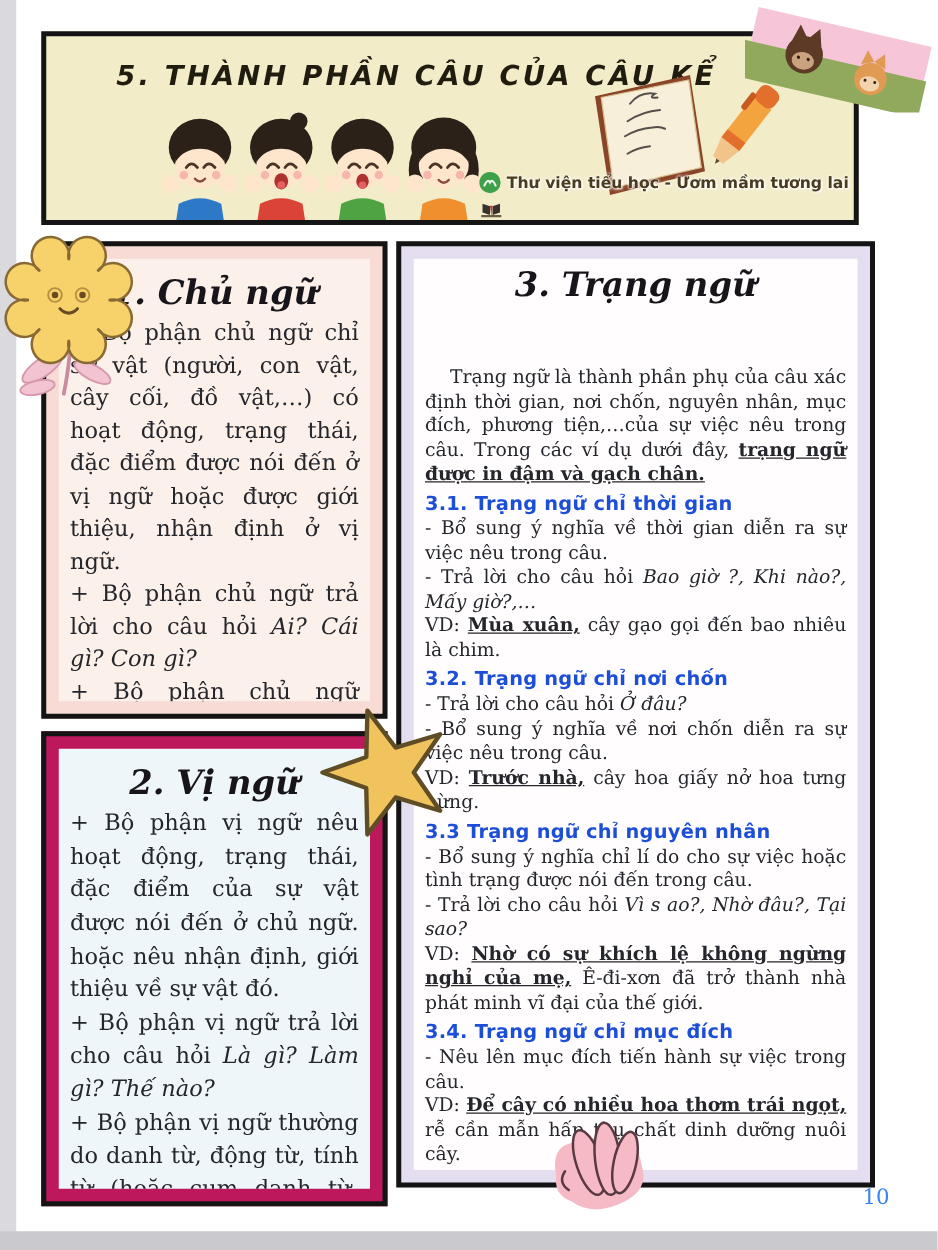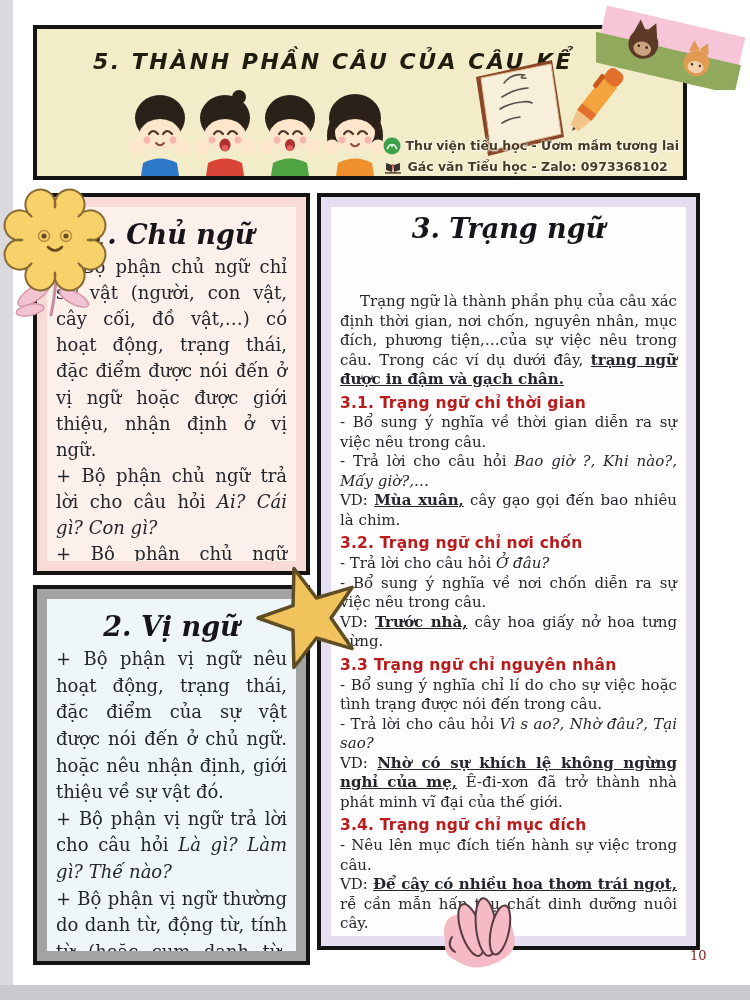--- a/index.html
+++ b/index.html
@@ -21,42 +21,42 @@
   .watermark{position:absolute;right:4px;top:106px;
              font-family:"DejaVu Sans","Liberation Sans",sans-serif;
              font-weight:700;font-size:12.5px;color:#4a3a1e;
              text-shadow:0 0 3px #fff,0 0 2px #fff,1px 1px 2px #fff;text-align:center;}
   .wm-row{display:flex;align-items:center;gap:4px;height:21px;}
 
   
   .cbox{position:absolute;border:4px solid #141414;box-sizing:content-box;}
   .box1{left:33px;top:193px;width:269px;height:374px;background:#f7dbd4;}
   .box1 .inner{background:#fcf0ea;}
-  .box2{left:33px;top:585px;width:269px;height:372px;background:#a3a3a3;}
+  .box2{left:33px;top:585px;width:269px;height:372px;background:#be185d;}
   .box2 .inner{background:#eef6f9;}
   .box3{left:317px;top:193px;width:375px;height:749px;background:#e5def0;}
   .box3 .inner{background:#fffdfe;}
   .inner{position:absolute;left:10px;top:10px;right:10px;bottom:10px;overflow:hidden;
          padding:2px 9px;box-sizing:border-box;}
   .box-title{text-align:center;font-style:italic;font-weight:700;font-size:27px;
              color:#17151a;margin:10px 0 4px 0;line-height:1.15;
              font-family:"DejaVu Serif","Liberation Serif",serif;}
   .box3 .box-title{margin:4px 0 2px 0;}
   .body-p{margin:0;text-align:justify;color:#24262b;}
   .box1 .body-p,.box2 .body-p{font-size:18px;line-height:1.45;}
   .box2 .body-p{line-height:1.48;}
   .box3 .body-p{font-size:15px;line-height:1.3;}
   .box3 .intro{text-indent:20px;margin-top:48px;}
   .sec-h{font-family:"DejaVu Sans","Liberation Sans",sans-serif;font-weight:700;
-         font-size:15.5px;color:#b91c1c;margin:3px 0 0 0;line-height:1.35;
+         font-size:15.5px;color:#1d4ed8;margin:3px 0 0 0;line-height:1.35;
          letter-spacing:0.2px;}
   .seg-i{font-style:italic;}
   .seg-bu{font-weight:700;text-decoration:underline;}
 
-  .page-number{position:absolute;left:690px;top:948px;font-size:13px;color:#7f1d1d;}
+  .page-number{position:absolute;left:690px;top:948px;font-size:17px;color:#3b82f6;}
 
   
   .deco{position:absolute;pointer-events:none;}
   .tape{left:596px;top:0px;}
   .flower{left:0px;top:186px;}
   .star{left:250px;top:556px;}
   .hand{left:425px;top:886px;}
 </style>
 </head>
 <body>
@@ -155,21 +155,20 @@
         </svg>
         <span>Thư viện tiểu học - Ươm mầm tương lai</span>
       </div>
       <div class="wm-row">
         <svg width="20" height="16" viewBox="0 0 20 16">
           <polygon points="3,4 9,6 9,13 3,11" fill="#38322e"></polygon>
           <polygon points="17,4 11,6 11,13 17,11" fill="#38322e"></polygon>
           <polygon points="9,5.5 11,5.5 10,14" fill="#c23b3b"></polygon>
           <rect x="2" y="13" width="16" height="1.8" fill="#6a5a48"></rect>
         </svg>
-        <span>Gác văn Tiểu học - Zalo: 0973368102</span>
       </div>
     </div>
   </div>
 
   <div class="cbox box1">
     <div class="inner">
       <h2 class="box-title">1. Chủ ngữ</h2>
       <p class="body-p"><span>+ Bộ phận chủ ngữ chỉ sự vật (người, con vật, cây cối, đồ vật,…) có hoạt động, trạng thái, đặc điểm được nói đến ở vị ngữ hoặc được giới thiệu, nhận định ở vị ngữ.</span></p>
       <p class="body-p"><span>+ Bộ phận chủ ngữ trả lời cho câu hỏi </span><span class="seg-i">Ai? Cái gì? Con gì?</span></p>
       <p class="body-p"><span>+ Bộ phận chủ ngữ thường do danh từ (hoặc cụm danh từ) tạo thành.</span></p>

